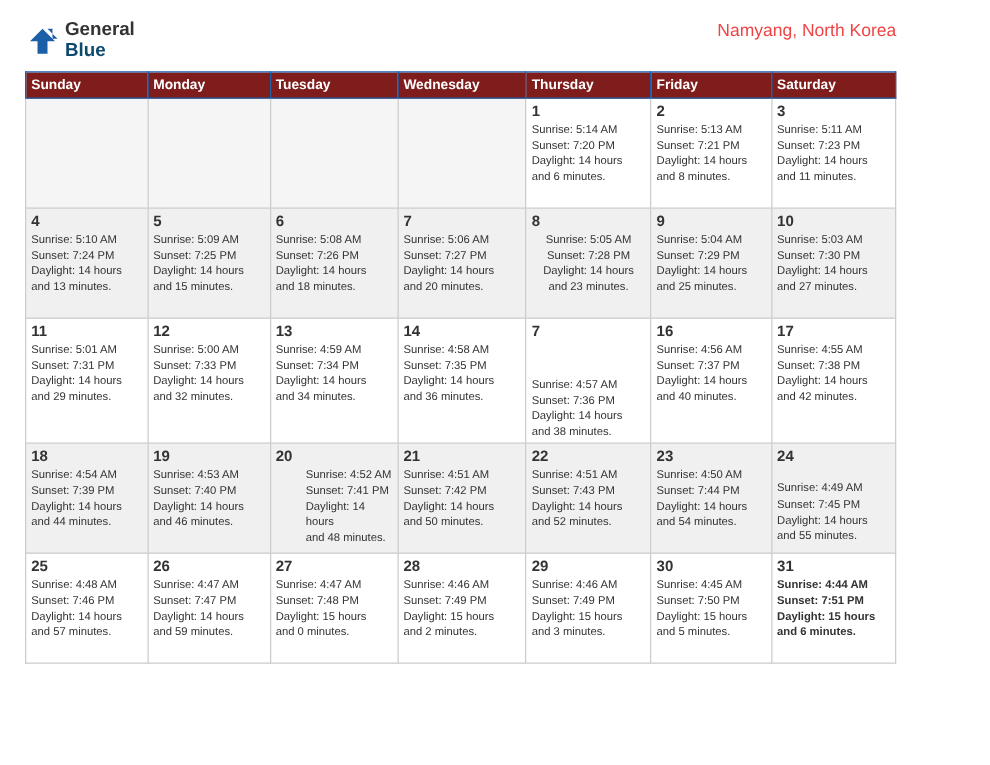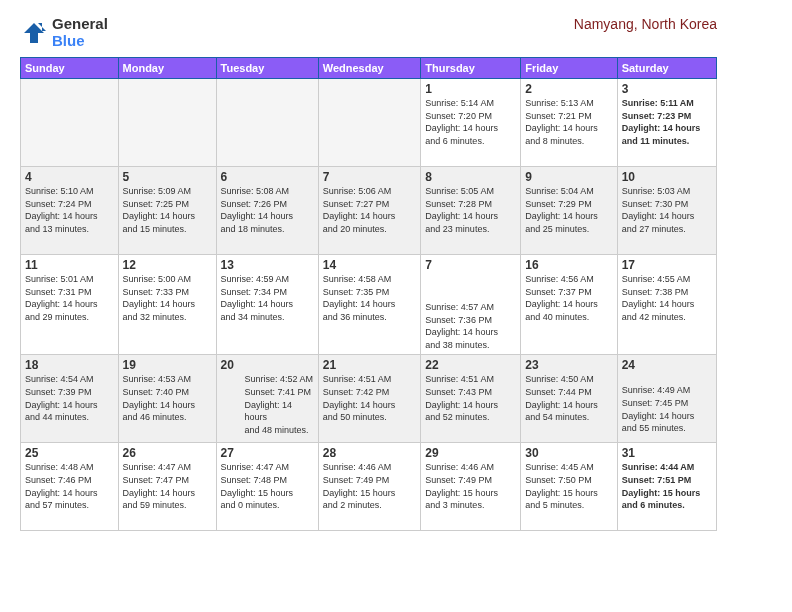--- a/index.html
+++ b/index.html
@@ -31,47 +31,47 @@
       line-height: 1.1;
     }
     .logo-general {
       font-size: 15px;
       font-weight: bold;
       color: #333;
     }
     .logo-blue {
       font-size: 15px;
       font-weight: bold;
-      color: #3b82f6;
+      color: #0c4a6e;
     }
     .logo-icon {
       width: 28px;
       height: 28px;
       margin-right: 4px;
     }
     .title-block {
       text-align: right;
     }
     .month-title {
       font-size: 32px;
       font-weight: bold;
       color: #333;
       line-height: 1.1;
     }
     .location {
       font-size: 14px;
-      color: #7f1d1d;
+      color: #ef4444;
       margin-left: 18px;
     }
     .calendar {
       width: 100%;
       border-collapse: collapse;
     }
     .calendar th {
-      background: #8b5cf6;
+      background: #7f1d1d;
       color: #fff;
       font-size: 11px;
       font-weight: bold;
       padding: 4px 4px;
       text-align: left;
       border: 1px solid #1a5fa8;
     }
     .calendar td {
       border: 1px solid #ccc;
       vertical-align: top;
@@ -148,21 +148,21 @@
           </td>
           <td>
             <span class="day-num">2</span>
             <div class="day-info" style="white-space: pre-line;">Sunrise: 5:13 AM
 Sunset: 7:21 PM
 Daylight: 14 hours
 and 8 minutes.</div>
           </td>
           <td>
             <span class="day-num">3</span>
-            <div class="day-info" style="white-space: pre-line; font-weight: bold;">Sunrise: 5:11 AM
+            <div class="day-info" style="white-space: pre-line;">Sunrise: 5:11 AM
 Sunset: 7:23 PM
 Daylight: 14 hours
 and 11 minutes.</div>
           </td>
         </tr>
         <tr class="row-shaded">
           <td>
             <span class="day-num">4</span>
             <div class="day-info" style="white-space: pre-line;">Sunrise: 5:10 AM
 Sunset: 7:24 PM
@@ -185,21 +185,21 @@
           </td>
           <td>
             <span class="day-num">7</span>
             <div class="day-info" style="white-space: pre-line;">Sunrise: 5:06 AM
 Sunset: 7:27 PM
 Daylight: 14 hours
 and 20 minutes.</div>
           </td>
           <td>
             <span class="day-num">8</span>
-            <div class="day-info" style="white-space: pre-line;">Sunrise: 5:05 AM
+            <div class="day-info" style="white-space: pre-line; text-align: center;">Sunrise: 5:05 AM
 Sunset: 7:28 PM
 Daylight: 14 hours
 and 23 minutes.</div>
           </td>
           <td>
             <span class="day-num">9</span>
             <div class="day-info" style="white-space: pre-line;">Sunrise: 5:04 AM
 Sunset: 7:29 PM
 Daylight: 14 hours
 and 25 minutes.</div>

